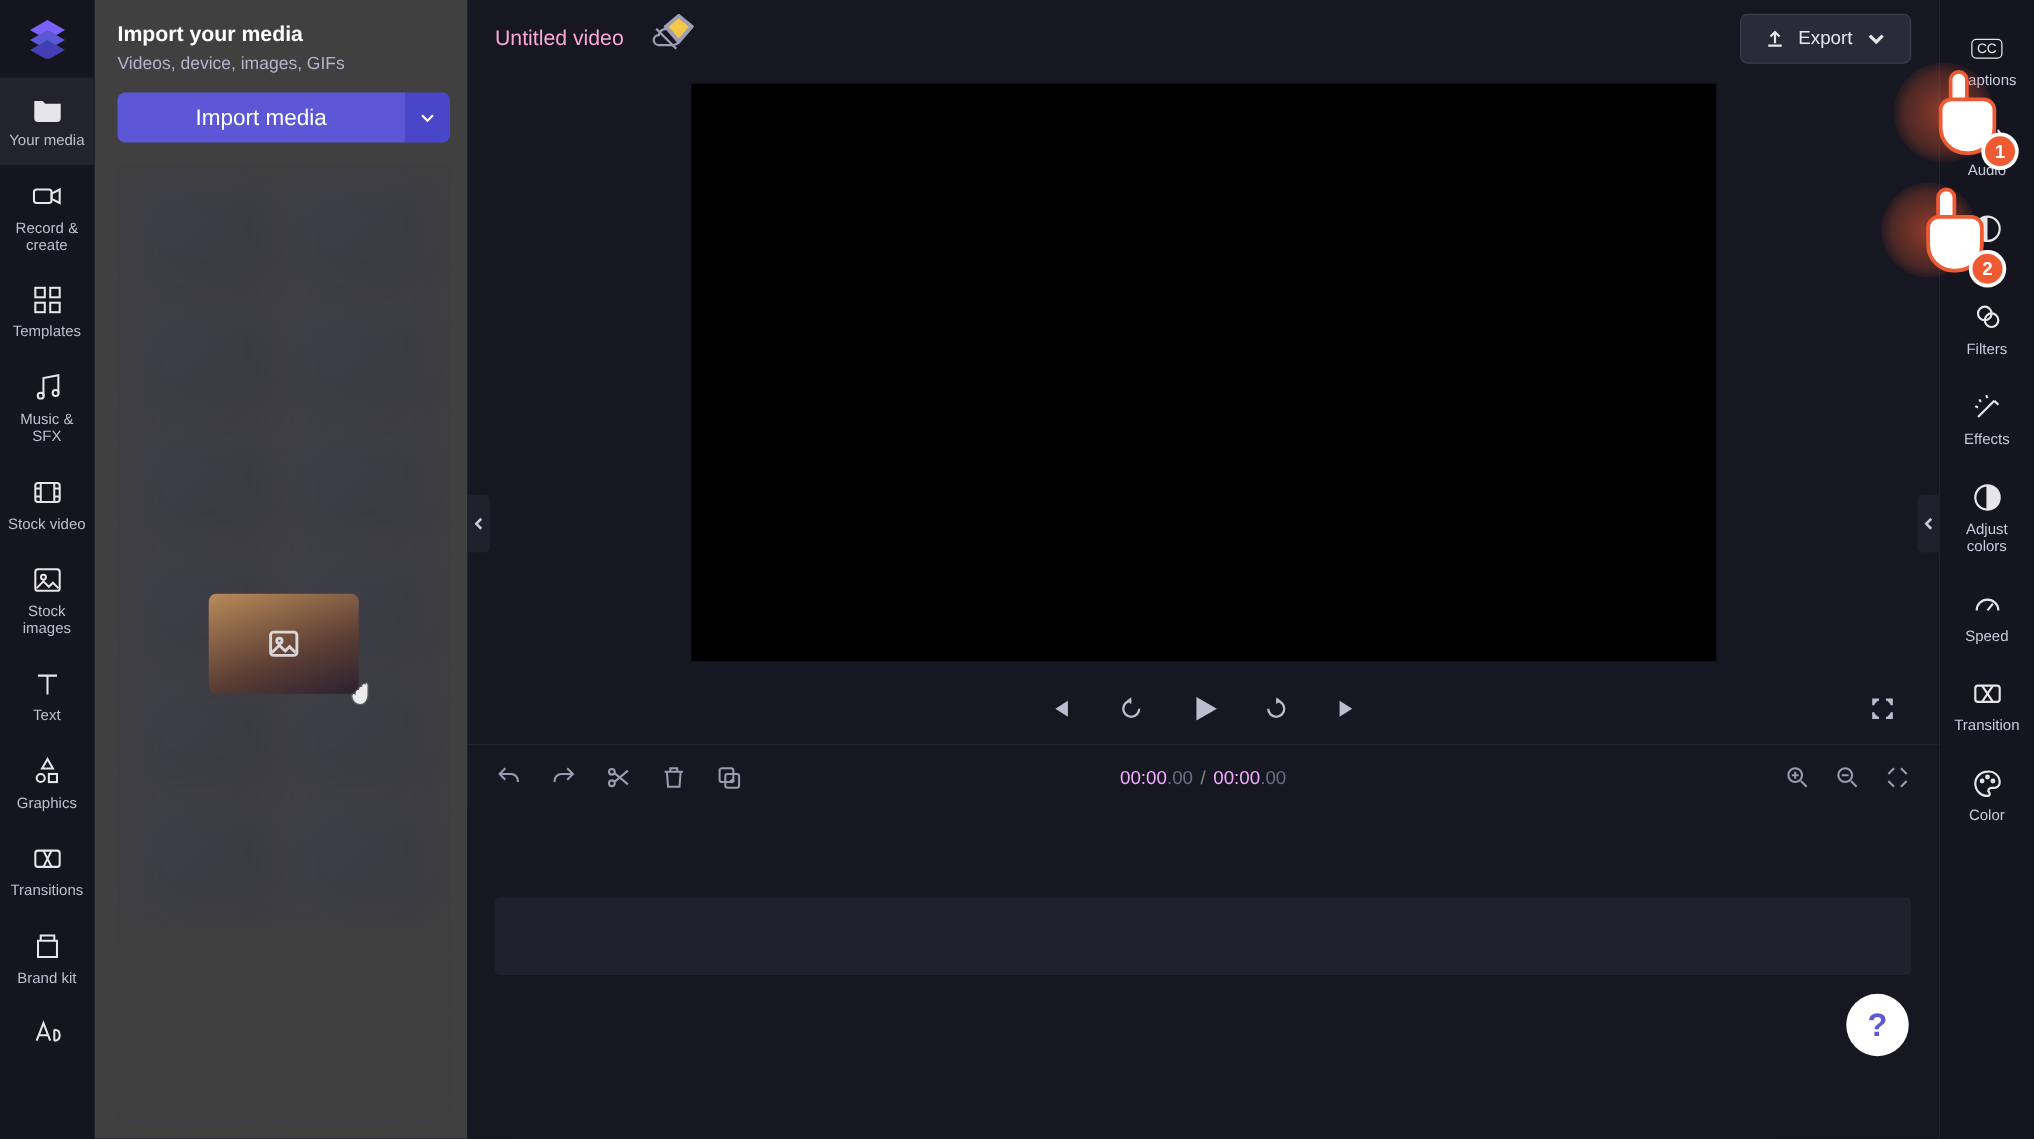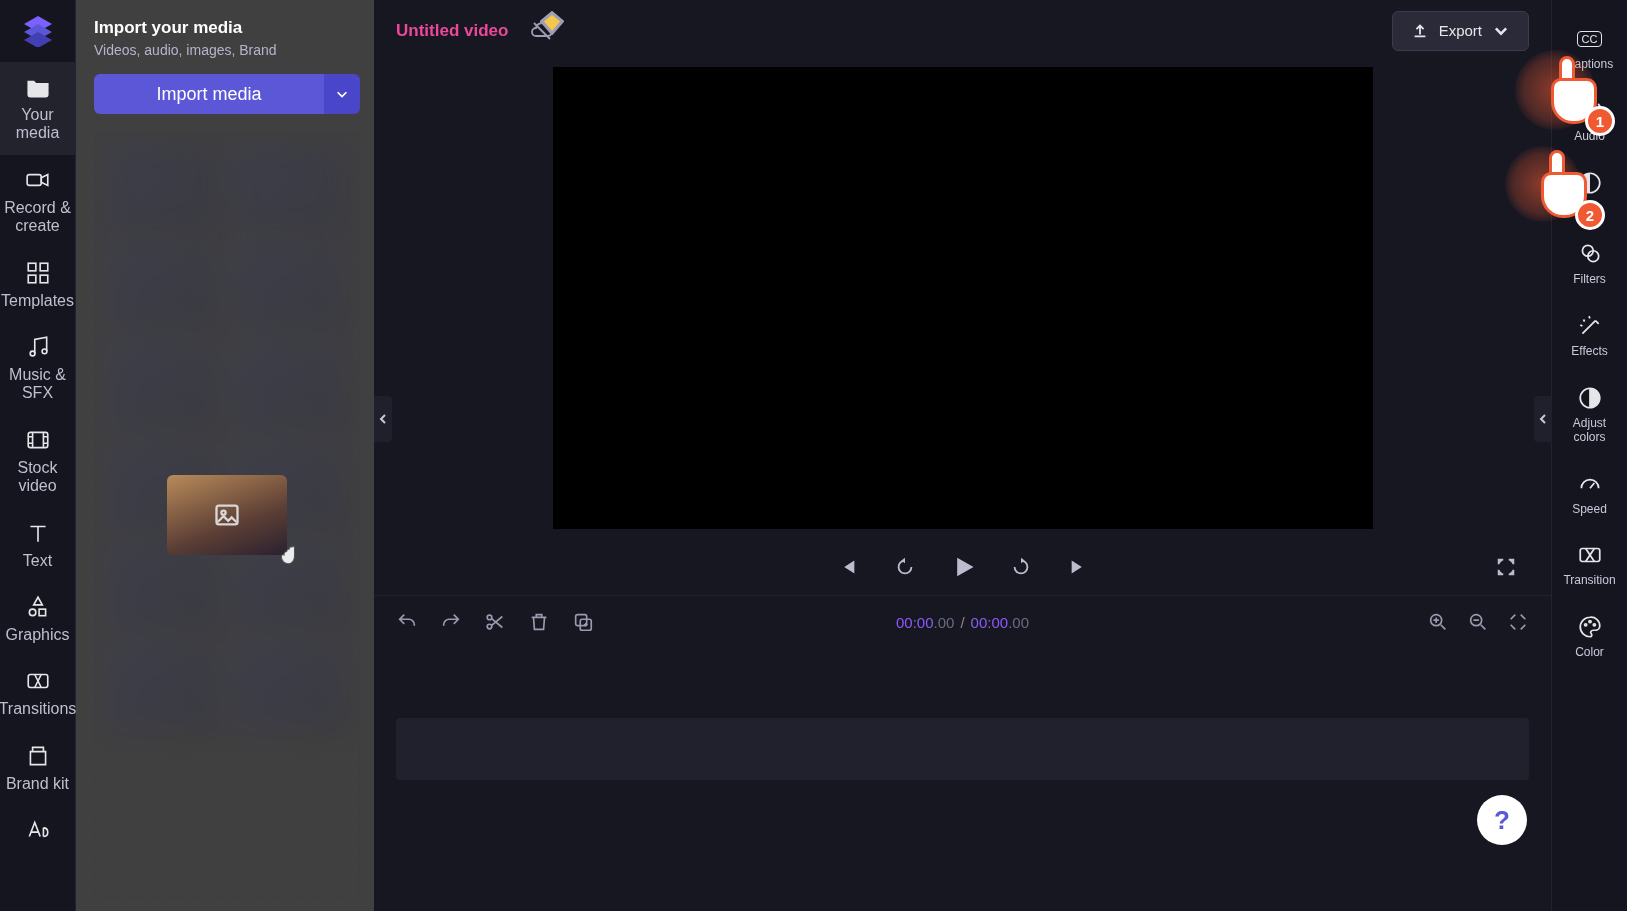--- a/index.html
+++ b/index.html
@@ -3,21 +3,21 @@
 <meta charset="utf-8">
 <style>
 *{box-sizing:border-box;margin:0;padding:0;font-family:"Segoe UI",Arial,sans-serif;-webkit-font-smoothing:antialiased}
 html,body{width:1627px;height:911px;overflow:hidden;background:#0f0f17;color:#e6e6ea}
 .app{display:flex;width:100%;height:100%;background:#171722}
 
 
 .rail{width:76px;background:#15151f;display:flex;flex-direction:column;align-items:center;padding-top:8px;border-right:1px solid #23232e}
 .logo{width:44px;height:44px;border-radius:10px;display:flex;align-items:center;justify-content:center;margin-bottom:10px}
 .logo svg{width:34px;height:34px}
-.rail-item{width:100%;padding:12px 4px;display:flex;flex-direction:column;align-items:center;gap:6px;cursor:pointer;color:#bfbfd0;font-size:16px;text-align:center;line-height:1.15}
+.rail-item{width:100%;padding:12px 4px;display:flex;flex-direction:column;align-items:center;gap:6px;cursor:pointer;color:#bfbfd0;font-size:12px;text-align:center;line-height:1.15}
 .rail-item.active{background:#23232e}
 .rail-item .ricon{width:26px;height:26px;display:flex;align-items:center;justify-content:center}
 .rail-item svg{stroke:#e6e6ea;fill:none;stroke-width:1.5}
 
 
 .panel{width:298px;background:#404040;padding:14px 14px 14px 18px;display:flex;flex-direction:column}
 .panel-title{font-size:17px;font-weight:600;color:#fff;margin-top:4px}
 .panel-sub{font-size:14px;color:#b4b4cc;margin-top:4px}
 .import-wrap{display:flex;margin-top:16px}
 .import-btn{flex:1;height:40px;background:#5b57d6;color:#fff;border:none;border-radius:6px 0 0 6px;font-size:18px;font-weight:500;cursor:pointer}
@@ -28,21 +28,21 @@
 .drop-zone .blur-tiles div{background:linear-gradient(135deg,#3b3b6b,#2a2a44);border-radius:6px}
 .drop-zone .centerpiece{position:relative;z-index:1;display:flex;flex-direction:column;align-items:center}
 .thumb{width:120px;height:80px;background:linear-gradient(160deg,#b98b5a 0%,#5d3f35 60%,#2a2030 100%);border-radius:6px;display:flex;align-items:center;justify-content:center;position:relative}
 .thumb svg{stroke:#e6e6ea;fill:none;stroke-width:2;width:28px;height:28px;opacity:.9}
 .drag-cursor{position:absolute;right:-18px;bottom:-14px;width:30px;height:28px}
 .drop-text{text-align:center;font-size:15px;color:#e0e0ef;margin-top:46px;max-width:200px;line-height:1.35}
 
 
 .center{flex:1;display:flex;flex-direction:column;background:#171722;position:relative}
 .topbar{height:66px;display:flex;align-items:center;padding:0 22px;gap:16px}
-.title{font-size:17px;color:#ec4899;font-weight:700}
+.title{font-size:17px;color:#f9a8d4;font-weight:400}
 .cloud{display:flex;align-items:center;gap:2px;margin-left:6px;position:relative}
 .cloud svg{stroke:#9e9eb4;fill:none;stroke-width:1.8;width:24px;height:24px}
 .diamond{position:absolute;top:-8px;right:-10px}
 .spacer{flex:1}
 .export-btn{height:40px;padding:0 18px;background:#2a2a38;border:1px solid #3b3b4c;border-radius:6px;display:flex;align-items:center;gap:10px;color:#e6e6ea;font-size:15px;cursor:pointer}
 .export-btn svg{stroke:#e6e6ea;fill:none;stroke-width:2;width:18px;height:18px}
 
 .preview-area{flex:1;display:flex;align-items:center;justify-content:center;padding:6px 20px 10px}
 .canvas{width:820px;height:462px;background:#000;position:relative}
 
@@ -65,21 +65,21 @@
 .transport .fs{position:absolute;right:30px}
 .transport{position:relative}
 .fs svg{stroke:#bcbccf;fill:none;stroke-width:2}
 
 .timeline-wrap{height:340px;border-top:1px solid #22222e;display:flex;flex-direction:column}
 .tl-tools{height:52px;display:flex;align-items:center;padding:0 22px;gap:22px;position:relative}
 .tl-tools .tlb{width:22px;height:22px;cursor:pointer}
 .tl-tools .tlb svg{stroke:#9a9ab0;fill:none;stroke-width:1.8;width:22px;height:22px}
 .time-readout{position:absolute;left:50%;transform:translateX(-50%);font-size:15px;font-variant-numeric:tabular-nums}
 .time-readout .ms{color:#6a6a82}
-.time-readout .s{color:#8b5cf6}
+.time-readout .s{color:#f0abfc}
 .time-readout .sep{color:#888;margin:0 6px}
 .tl-zoom{position:absolute;right:22px;display:flex;gap:18px}
 .tl-zoom .tlb svg{stroke:#9a9ab0}
 .tl-canvas{flex:1;padding:70px 22px 22px;background:#171722}
 .tl-track{height:62px;background:#21212e;border-radius:4px}
 
 
 .props{width:76px;background:#15151f;border-left:1px solid #23232e;display:flex;flex-direction:column;align-items:center;padding-top:14px}
 .prop-item{width:100%;padding:12px 4px 14px;display:flex;flex-direction:column;align-items:center;gap:6px;color:#c9c9dc;font-size:12px;text-align:center;cursor:pointer;line-height:1.15}
 .prop-item .picon{width:26px;height:26px;display:flex;align-items:center;justify-content:center}
@@ -156,20 +156,31 @@
           <svg viewBox="0 0 24 24">
             <rect x="3" y="5" width="18" height="14" rx="2"></rect>
             <path d="M7 5v14M17 5v14M3 9h4M3 15h4M17 9h4M17 15h4"></path>
           </svg>
         </div>
       <span>Stock video</span>
     </div>
     <div class="rail-item">
       <div class="ricon">
           <svg viewBox="0 0 24 24">
+            <rect x="3" y="4" width="18" height="16" rx="2"></rect>
+            <circle cx="9" cy="10" r="1.8"></circle>
+            <path d="M4 18l5-5 4 4 3-3 4 4"></path>
+          </svg>
+        </div>
+      <span style="white-space:pre-line">Stock
+images</span>
+    </div>
+    <div class="rail-item">
+      <div class="ricon">
+          <svg viewBox="0 0 24 24">
             <path d="M5 6h14M12 6v14"></path>
           </svg>
         </div>
       <span>Text</span>
     </div>
     <div class="rail-item">
       <div class="ricon">
           <svg viewBox="0 0 24 24">
             <path d="M12 3l4 7H8z"></path>
             <circle cx="7" cy="17" r="3"></circle>
@@ -200,21 +211,21 @@
           <svg viewBox="0 0 24 24">
             <path d="M4 18L9 5l5 13M6 14h6"></path>
             <path d="M17 10v8M17 10c2 0 4 1 4 4s-2 4-4 4"></path>
           </svg>
         </div>
     </div>
   </div>
 
   <div class="panel">
     <div class="panel-title">Import your media</div>
-    <div class="panel-sub">Videos, audio, images, Brand</div>
+    <div class="panel-sub">Videos, device, images, GIFs</div>
     <div class="import-wrap">
       <button class="import-btn">Import media</button>
       <button class="import-drop">
         <svg viewBox="0 0 16 16">
             <path d="M3 6l5 5 5-5" fill="none" stroke-width="2"></path>
           </svg>
       </button>
     </div>
     <div class="drop-zone">
       <div class="blur-tiles">

